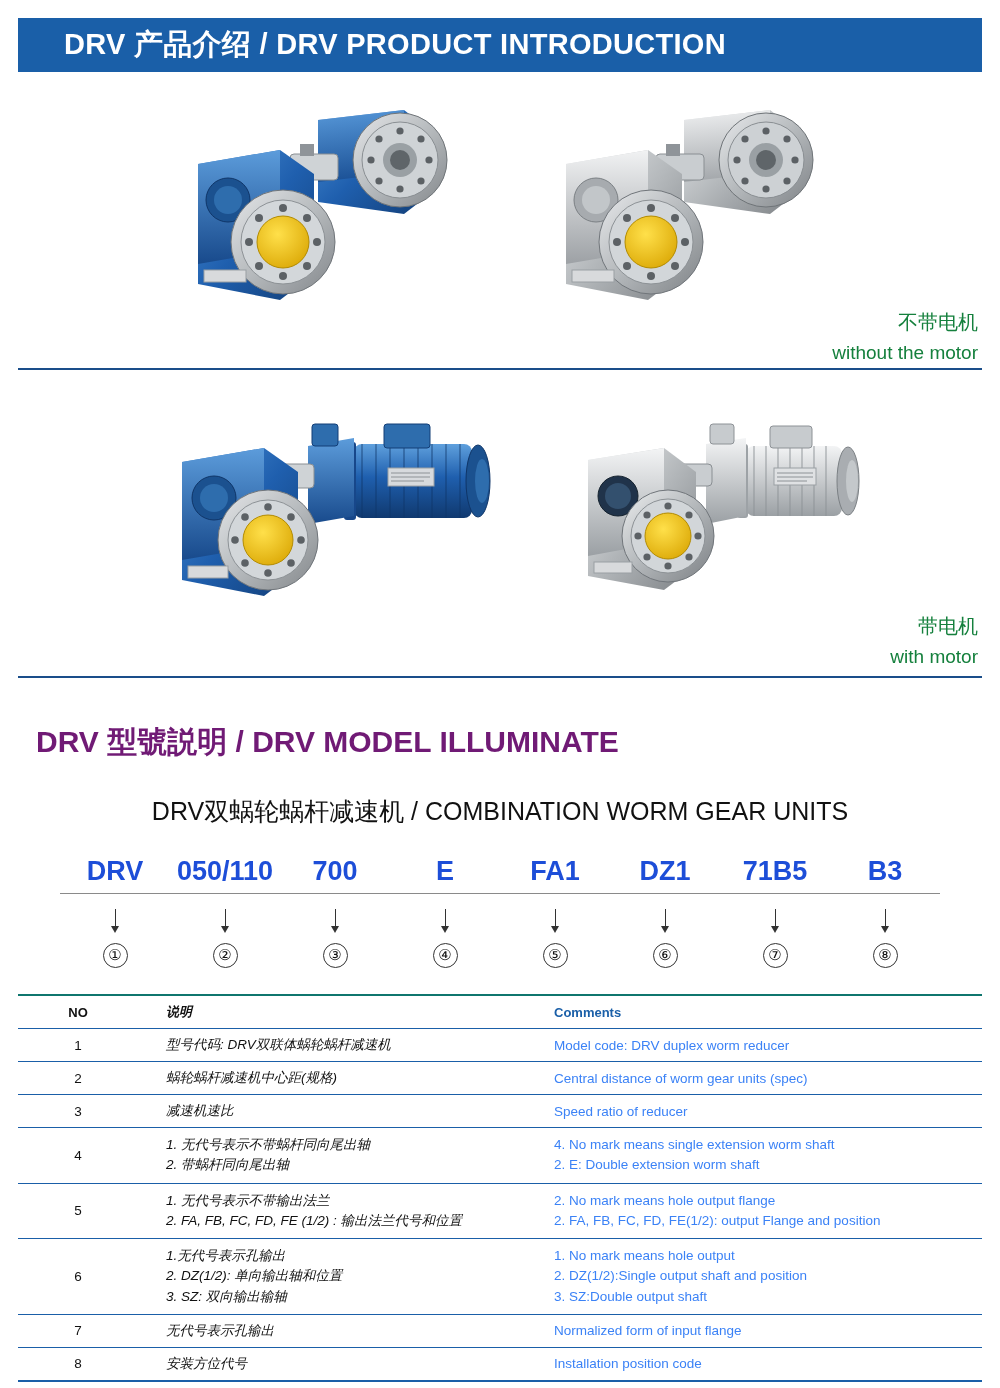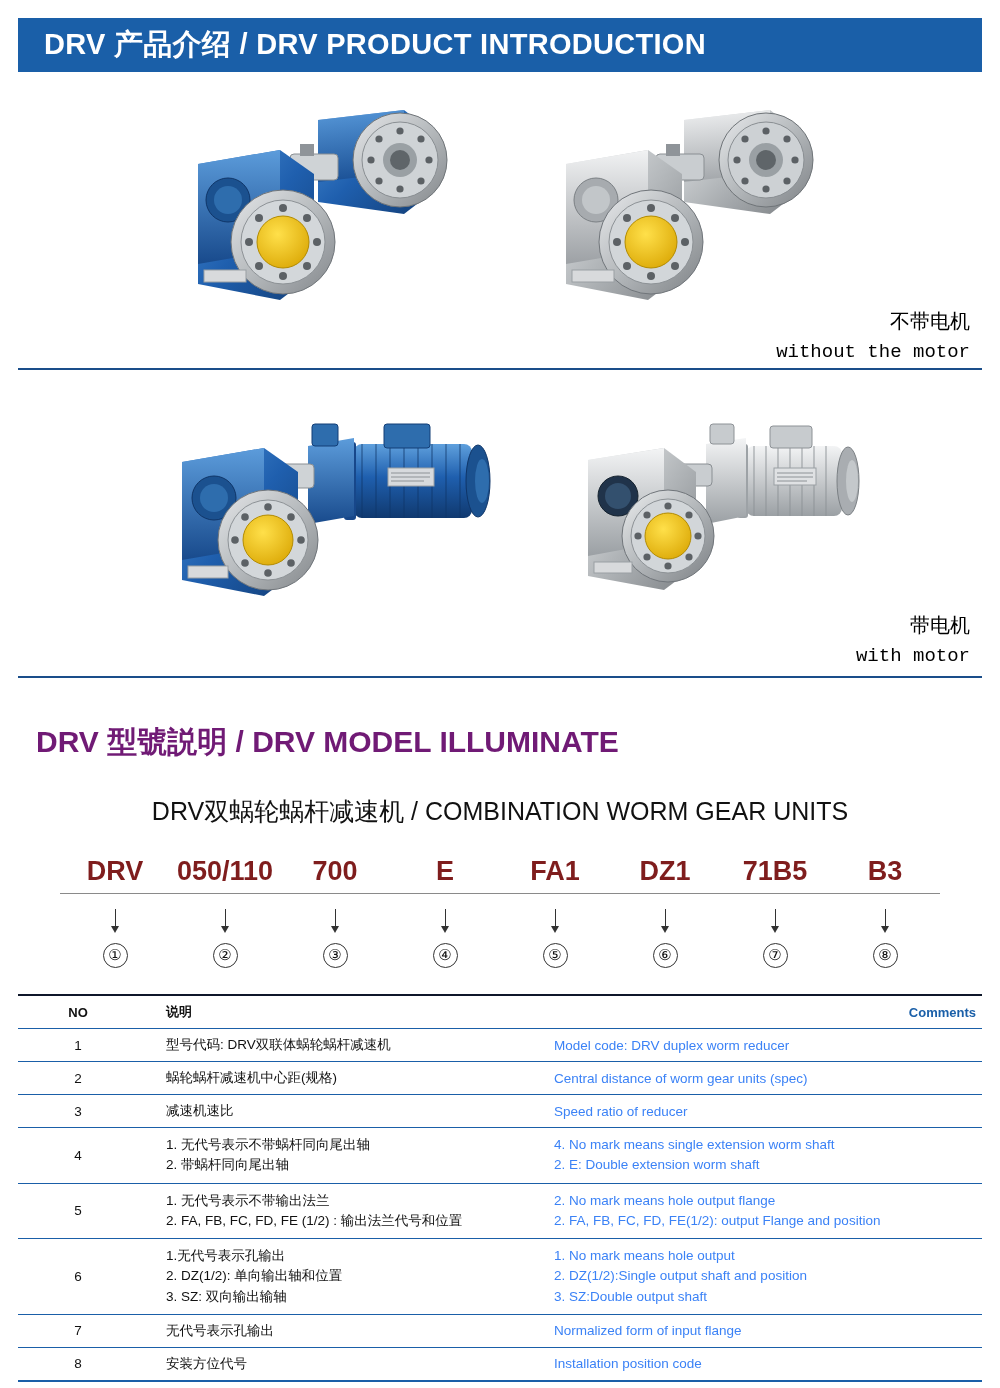--- a/index.html
+++ b/index.html
@@ -15,20 +15,21 @@
   }
 
   
   .header-band {
     position: absolute;
     left: 18px; top: 18px;
     width: 964px; height: 54px;
     background: #1a5fa8;
     display: flex;
     align-items: center;
+    padding-left: 20px;
   }
   .header-band .title {
     color: #ffffff;
     font-size: 29px;
     font-weight: bold;
     letter-spacing: .3px;
     padding-left: 26px;
     white-space: nowrap;
   }
 
@@ -37,25 +38,24 @@
     position: absolute;
     left: 18px;
     width: 964px;
     border-bottom: 2px solid #1a4e8a;
   }
   #row1 { top: 82px; height: 288px; }
   #row2 { top: 378px; height: 300px; }
 
   .caption {
     position: absolute;
-    right: 12px;
+    right: 4px;
     text-align: right;
     line-height: 1.25;
-    color: #000000;
-    font-family: Liberation Mono, monospace;
+    color: #15803d;
   }
   .caption .cn { font-size: 20px; display: block; }
   .caption .en { font-size: 19px; display: block; margin-top: 6px; }
 
   
   .sec-title {
     position: absolute;
     left: 36px; top: 722px;
     font-size: 30px;
     font-weight: bold;
@@ -82,21 +82,21 @@
   .code-row {
     display: flex;
     align-items: flex-end;
     height: 42px;
   }
   .code-cell {
     flex: 1 1 0;
     text-align: center;
     font-size: 27px;
     font-weight: bold;
-    color: #7f1d1d;
+    color: #1d4ed8;
     white-space: nowrap;
   }
   .rule-row { position: relative; height: 22px; }
   .rule-line {
     position: absolute;
     left: 0; right: 0; top: 6px;
     border-top: 1px solid #8a8a8a;
   }
   .arrows { display: flex; height: 26px; }
   .arrow-cell { flex: 1 1 0; display: flex; justify-content: center; }
@@ -136,24 +136,24 @@
   .tbl col.c3 { width: 440px; }
   .tbl th, .tbl td {
     border-top: 1px solid #1a5fa8;
     border-bottom: 1px solid #1a5fa8;
     padding: 7px 6px;
     vertical-align: middle;
   }
   .tbl thead th {
     font-size: 13px;
     font-weight: bold;
-    border-top: 2px solid #0f172a;
+    border-top: 2px solid #0f766e;
   }
   .tbl .col-no { text-align: center; }
-  .tbl .col-cn { padding-left: 28px; }
+  .tbl .col-cn { padding-left: 28px; font-style: italic; }
   .tbl .col-en { padding-left: 12px; color: #3b82f6; }
   .tbl thead .col-en { color: #1a5fa8; }
   .tbl tbody tr td { border-bottom: 1px solid #1a5fa8; }
   .multi { line-height: 1.5; }
   .tbl tfoot td { border-bottom: 2px solid #1a5fa8; }
 
   
   .art { position: absolute; }
 </style>
 </head>
@@ -506,21 +506,21 @@
 <table class="tbl">
   <colgroup>
       <col class="c1">
       <col class="c2">
       <col class="c3">
     </colgroup>
   <thead>
     <tr>
       <th class="col-no">NO</th>
       <th class="col-cn" style="text-align:left">说明</th>
-      <th class="col-en" style="text-align:right">Comments</th>
+      <th class="col-en" style="text-align:left">Comments</th>
     </tr>
   </thead>
   <tbody>
     <tr>
       <td class="col-no">1</td>
       <td class="col-cn">
           <div>型号代码: DRV双联体蜗轮蜗杆减速机</div>
         </td>
       <td class="col-en">
           <div>Model code: DRV duplex worm reducer</div>

